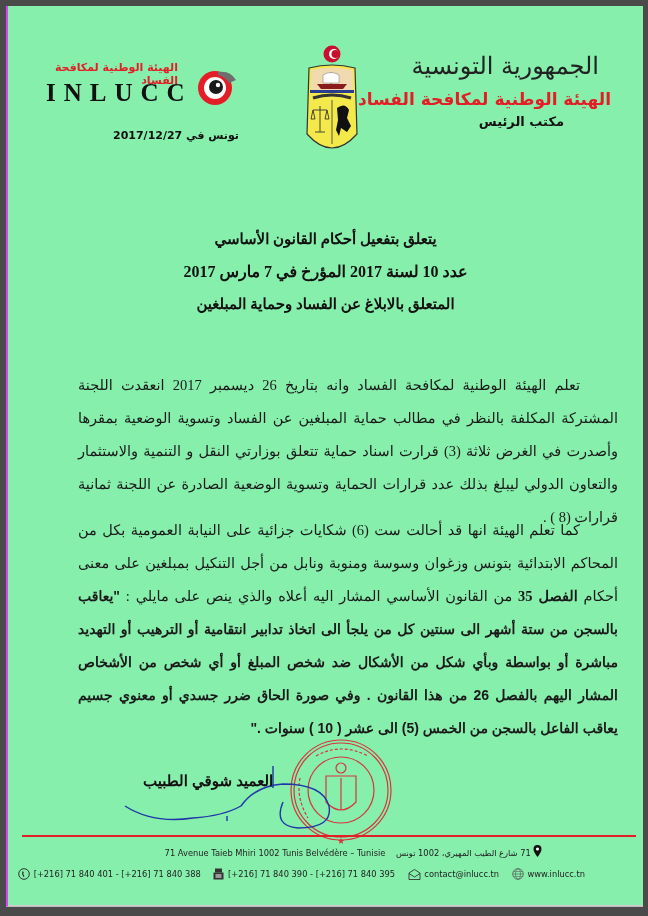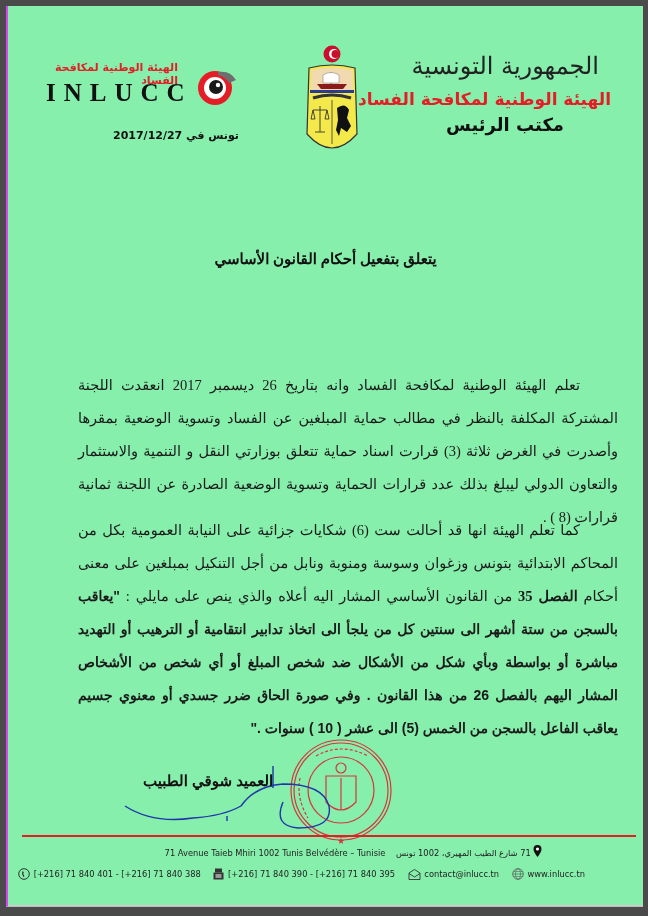--- a/index.html
+++ b/index.html
@@ -48,33 +48,33 @@
     right: 44px; top: 46px;
     font-family: "DejaVu Serif", serif;
     font-size: 24px; color: #222;
   }
   .authority-red {
     right: 32px; top: 83px;
     font-size: 17px; font-weight: bold; color: #e41e26;
   }
   .office {
     right: 79px; top: 108px;
-    font-size: 18px; font-weight: bold; color: #111; text-align: right;
+    font-size: 13px; font-weight: bold; color: #111; text-align: right;
   }
 
   
   .t-main {
     left: 0; width: 635px; top: 177px; text-align: center;
     font-family: "Liberation Serif", serif;
     font-size: 20px; font-weight: bold; letter-spacing: 2px; color: #111;
   }
   .t-sub {
     left: 0; width: 635px; text-align: center;
     font-family: "Liberation Serif", serif;
-    font-size: 15px; font-weight: bold; color: #111; margin-top: 20px;
+    font-size: 15px; font-weight: bold; color: #111;
   }
   .t-sub1 { top: 224px; }
   .t-sub2 { top: 256px; font-size: 16px; }
   .t-sub3 { top: 289px; }
 
   
   .body-text {
     left: 70px; width: 540px;
     font-family: "Liberation Serif", serif;
     font-size: 14.5px; color: #1a1a1a;
@@ -159,20 +159,22 @@
       <line x1="14" y1="88" x2="24" y2="88"></line>
     </g>
     <path d="M36 64 Q44 58 48 66 L46 74 L50 82 L46 88 L40 84 L38 92 L35 86 L37 76 Z" fill="#111"></path>
   </svg>
 
   <div class="abs rep-title" dir="rtl">الجمهورية التونسية</div>
   <div class="abs authority-red" dir="rtl">الهيئة الوطنية لمكافحة الفساد</div>
   <div class="abs office" dir="rtl">مكتب الرئيس</div>
 
   <div class="abs t-sub t-sub1" dir="rtl">يتعلق بتفعيل أحكام القانون الأساسي</div>
+  <div class="abs t-sub t-sub2" dir="rtl">عدد 10 لسنة 2017 المؤرخ في 7 مارس 2017</div>
+  <div class="abs t-sub t-sub3" dir="rtl">المتعلق بالابلاغ عن الفساد وحماية المبلغين</div>
 
   <div class="abs body-text para1" dir="rtl">
     <span class="indent"></span><span>تعلم الهيئة الوطنية لمكافحة الفساد وانه بتاريخ 26 ديسمبر 2017 انعقدت اللجنة المشتركة المكلفة بالنظر في مطالب حماية المبلغين عن الفساد وتسوية الوضعية بمقرها وأصدرت في الغرض ثلاثة (3) قرارت اسناد حماية تتعلق بوزارتي النقل و التنمية والاستثمار والتعاون الدولي ليبلغ بذلك عدد قرارات الحماية وتسوية الوضعية الصادرة عن اللجنة ثمانية قرارات (8 ) .</span>
   </div>
 
   <div class="abs body-text para2" dir="rtl">
     <span class="indent"></span><span>كما تعلم الهيئة انها قد أحالت ست (6) شكايات جزائية على النيابة العمومية بكل من المحاكم الابتدائية بتونس وزغوان وسوسة ومنوبة ونابل من أجل التنكيل بمبلغين على معنى أحكام </span><span class="bold">الفصل 35</span><span> من القانون الأساسي المشار اليه أعلاه والذي ينص على مايلي : </span><span class="quote">"يعاقب بالسجن من ستة أشهر الى سنتين كل من يلجأ الى اتخاذ تدابير انتقامية أو الترهيب أو التهديد مباشرة أو بواسطة وبأي شكل من الأشكال ضد شخص المبلغ أو أي شخص من الأشخاص المشار اليهم بالفصل 26 من هذا القانون . وفي صورة الحاق ضرر جسدي أو معنوي جسيم يعاقب الفاعل بالسجن من الخمس (5) الى عشر ( 10 ) سنوات ."</span>
   </div>
 
 

